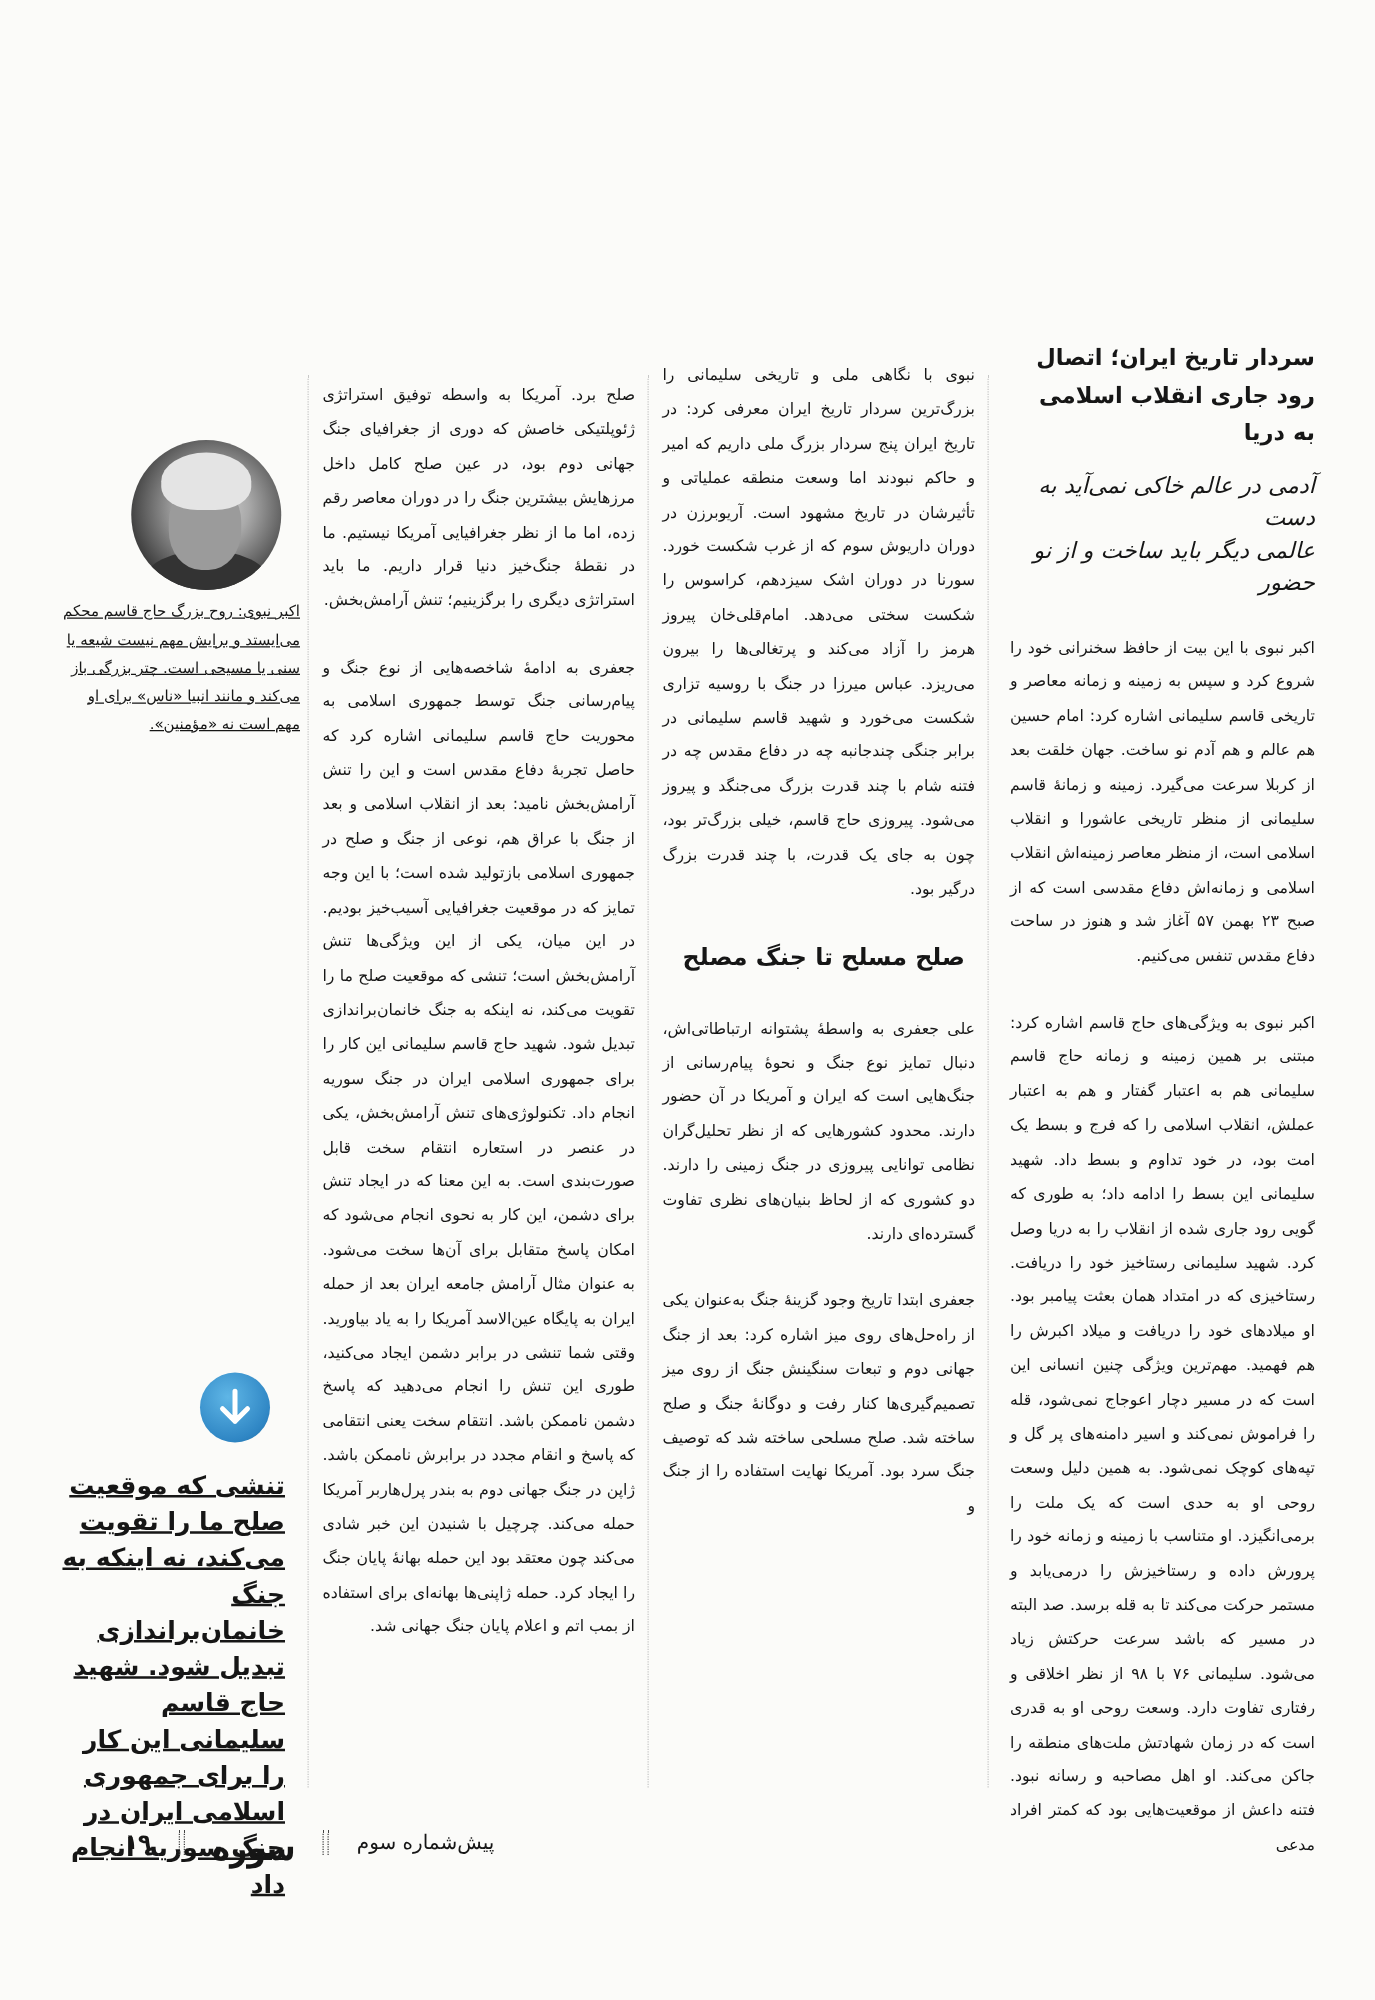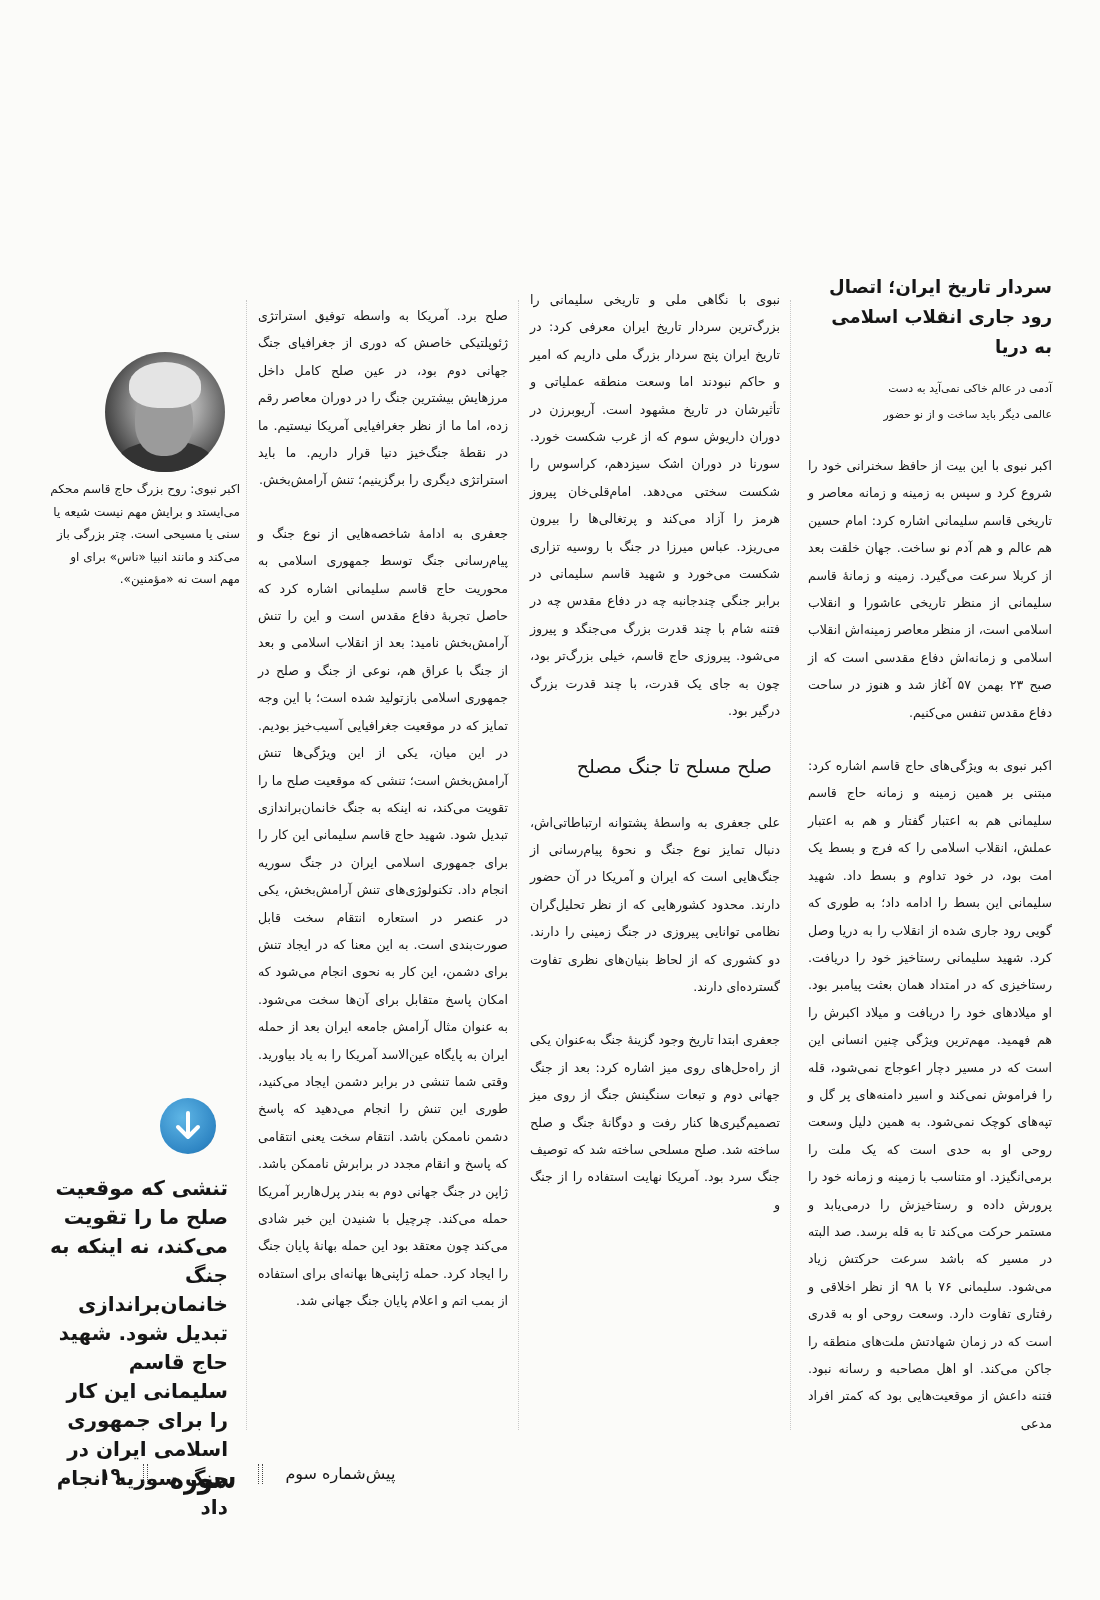--- a/index.html
+++ b/index.html
@@ -15,27 +15,27 @@
   }
   .col p.last { margin-bottom: 0; }
   .col1 { left: 808px; top: 272px; width: 244px; }
   .col2 { left: 530px; top: 286px; width: 250px; }
   .col3 { left: 258px; top: 302px; width: 250px; }
   .headline {
     margin: 0 0 14px 0; font-size: 18px; font-weight: bold; line-height: 30px;
     text-align: right; letter-spacing: -0.4px;
   }
   .verse { margin: 0 0 24px 0; text-align: right; }
-  .verse div { font-size: 11px; line-height: 26px; }
+  .verse div { font-size: 18px; line-height: 26px; font-style: italic; }
   .subhead {
-    font-size: 19px; font-weight: normal; margin: 8px 8px 28px 0;
+    font-size: 19px; font-weight: bold; margin: 8px 8px 28px 0;
     line-height: 30px;
   }
   .divider { position: absolute; top: 300px; width: 0; border-left: 1px dotted #c8c8c8; height: 1130px; }
-  .sidebar { position: absolute; left: 50px; width: 190px; direction: rtl; }
+  .sidebar { position: absolute; left: 50px; width: 190px; direction: rtl; text-decoration: underline; }
   .portrait {
     position: absolute; left: 105px; top: 352px; width: 120px; height: 120px; border-radius: 50%;
     background: radial-gradient(circle at 55% 45%, #d9d9d9 0%, #a9a9a9 30%, #6b6b6b 55%, #2d2d2d 80%, #1b1b1b 100%);
     overflow: hidden;
   }
   .portrait .hair { position: absolute; left: 24px; top: 10px; width: 72px; height: 46px; border-radius: 50% 50% 40% 40%; background: #e4e4e4; }
   .portrait .face { position: absolute; left: 30px; top: 34px; width: 58px; height: 70px; border-radius: 45%; background: #9b9b9b; }
   .portrait .shoulder { position: absolute; left: 10px; top: 88px; width: 100px; height: 50px; border-radius: 50% 50% 0 0; background: #333; }
   .caption { top: 478px; font-size: 12px; line-height: 22.5px; text-align: right; }
   .arrow-icon {

